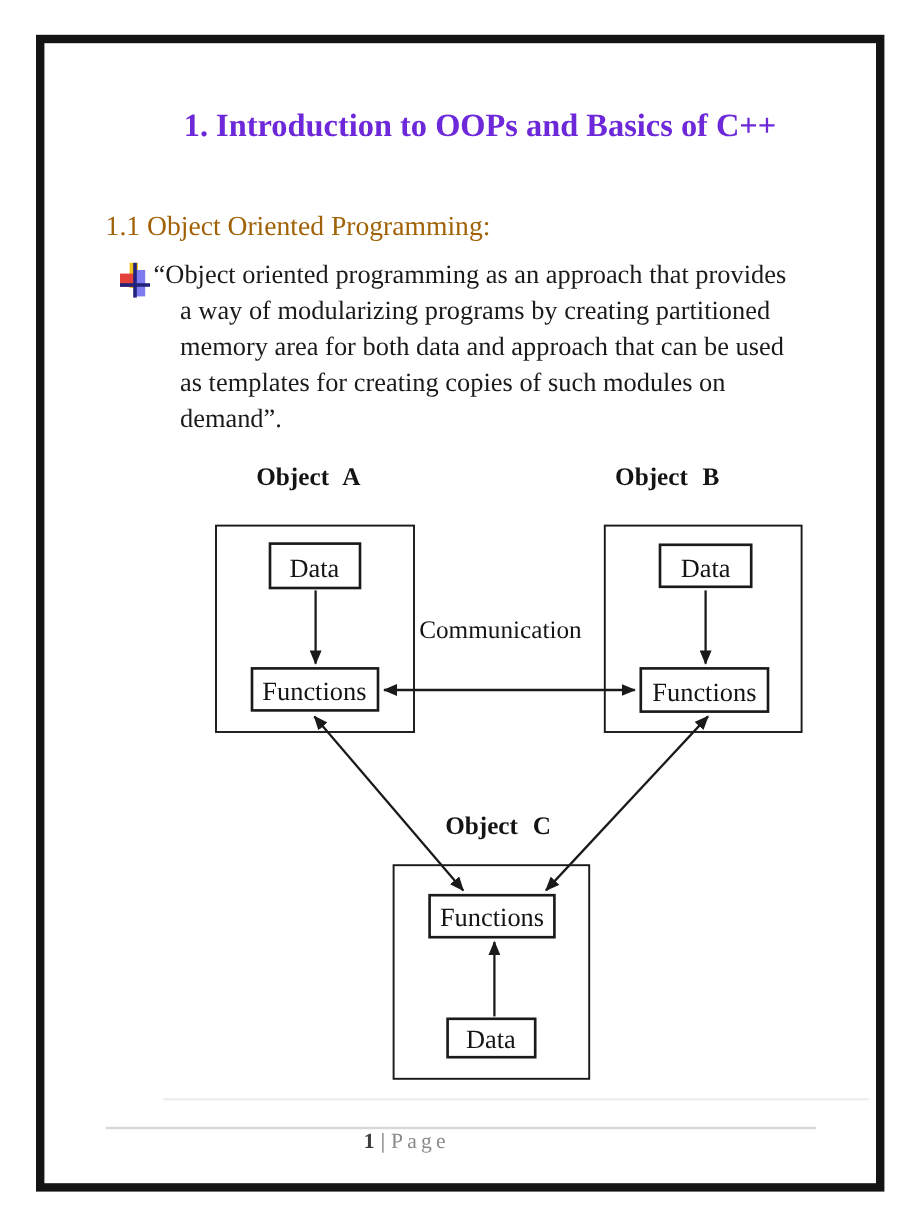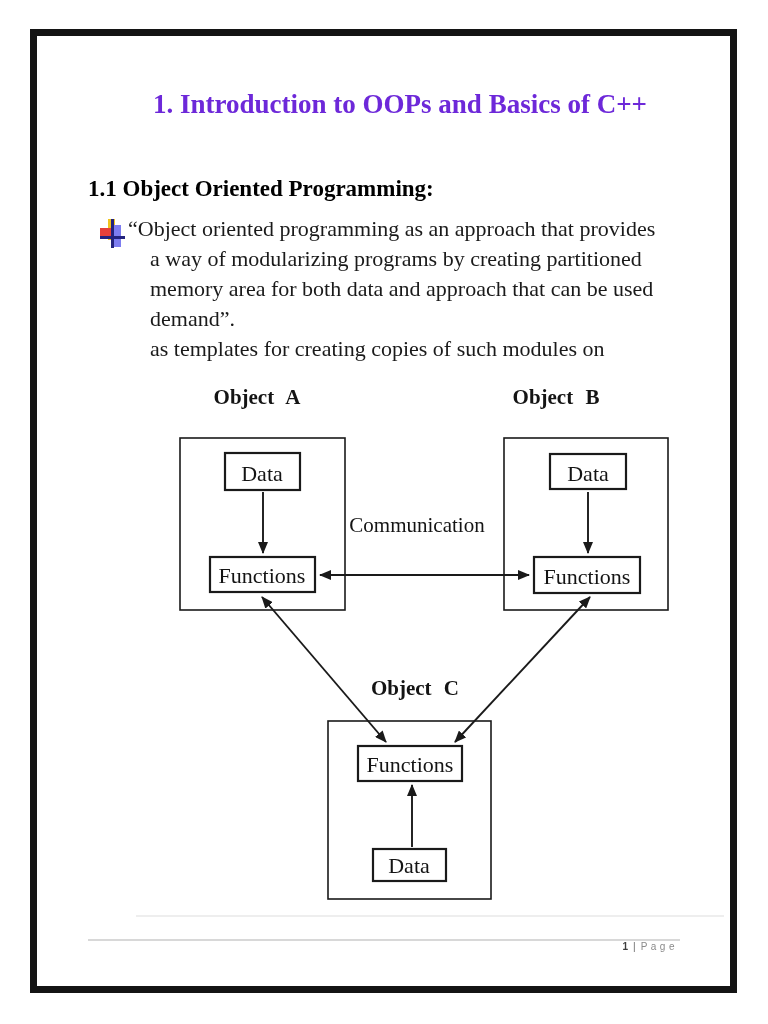--- a/index.html
+++ b/index.html
@@ -10,22 +10,22 @@
   .frame {
     position:absolute; left:30px; top:29px; width:707px; height:964px;
     border:7px solid #141414; box-sizing:border-box; background:#ffffff;
   }
   .doc-title {
     position:absolute; left:100px; top:88px; width:600px; text-align:center;
     font-size:27px; line-height:32px; font-weight:bold; color:#6d28d9;
     white-space:nowrap;
   }
   .section-heading {
-    position:absolute; left:88px; top:176px; font-size:23px; font-weight:bold;
-    color:#000000; white-space:nowrap;
+    position:absolute; left:88px; top:176px; font-size:23px; font-weight:normal;
+    color:#a16207; white-space:nowrap;
   }
   .quote {
     position:absolute; left:128px; top:214px; font-size:22px; line-height:30px;
     color:#1a1a1a;
   }
   .quote .line { white-space:nowrap; }
   .quote .line + .line { padding-left:22px; }
   
   .bullet { position:absolute; left:100px; top:219px; width:25px; height:29px; }
   .bullet span { position:absolute; display:block; }
@@ -41,22 +41,22 @@
   .diagram-svg .inner-box { stroke-width:2.2; }
   .diagram-svg line { stroke:#1a1a1a; stroke-width:1.9; }
   .diagram-svg text { fill:#141414; font-family:"Liberation Serif","DejaVu Serif",serif; }
   .diagram-svg .box-label { font-size:22px; text-anchor:middle; }
   .diagram-svg .obj-label { font-size:21px; font-weight:bold; word-spacing:7px; text-anchor:middle; }
   .diagram-svg .comm-label { font-size:21px; text-anchor:middle; }
 
   .rule-top    { position:absolute; left:136px; top:915px; width:588px; height:2px; background:#eeeeee; }
   .rule-bottom { position:absolute; left:88px;  top:939px; width:592px; height:2px; background:#d8d8d8; }
   .footer-text {
-    position:absolute; left:0; top:941px; width:678px; text-align:right;
-    font-family:Liberation Sans, sans-serif; font-size:10px;
+    position:absolute; left:0; top:941px; width:678px; text-align:center;
+    font-family:Liberation Serif, serif; font-size:18px;
     color:#8a8a8a; white-space:nowrap;
   }
   .footer-text .num { color:#3d3d3d; font-weight:bold; }
   .footer-text .sep { color:#6a6a6a; margin:0 5px; }
   .footer-text .pg  { letter-spacing:3.5px; color:#8a8a8a; }
 </style>
 </head>
 <body>
 
 <div class="frame"></div>
@@ -70,22 +70,22 @@
   <span class="bar-blue"></span>
   <span class="bar-red"></span>
   <span class="cross-v"></span>
   <span class="cross-h"></span>
 </div>
 
 <div class="quote">
   <div class="line">“Object oriented programming as an approach that provides</div>
   <div class="line">a way of modularizing programs by creating partitioned</div>
   <div class="line">memory area for both data and approach that can be used</div>
+  <div class="line">as templates for creating copies of such modules on</div>
   <div class="line">demand”.</div>
-  <div class="line">as templates for creating copies of such modules on</div>
 </div>
 
 <svg class="diagram-svg" viewBox="0 0 768 1024">
   <defs>
     <marker id="arr" viewBox="0 0 12 10" refX="11" refY="5" markerWidth="12" markerHeight="10" markerUnits="userSpaceOnUse" orient="auto-start-reverse">
       <path d="M0,0 L12,5 L0,10 z" fill="#1a1a1a"></path>
     </marker>
   </defs>
 
   <text class="obj-label" x="257" y="404">Object A</text>

